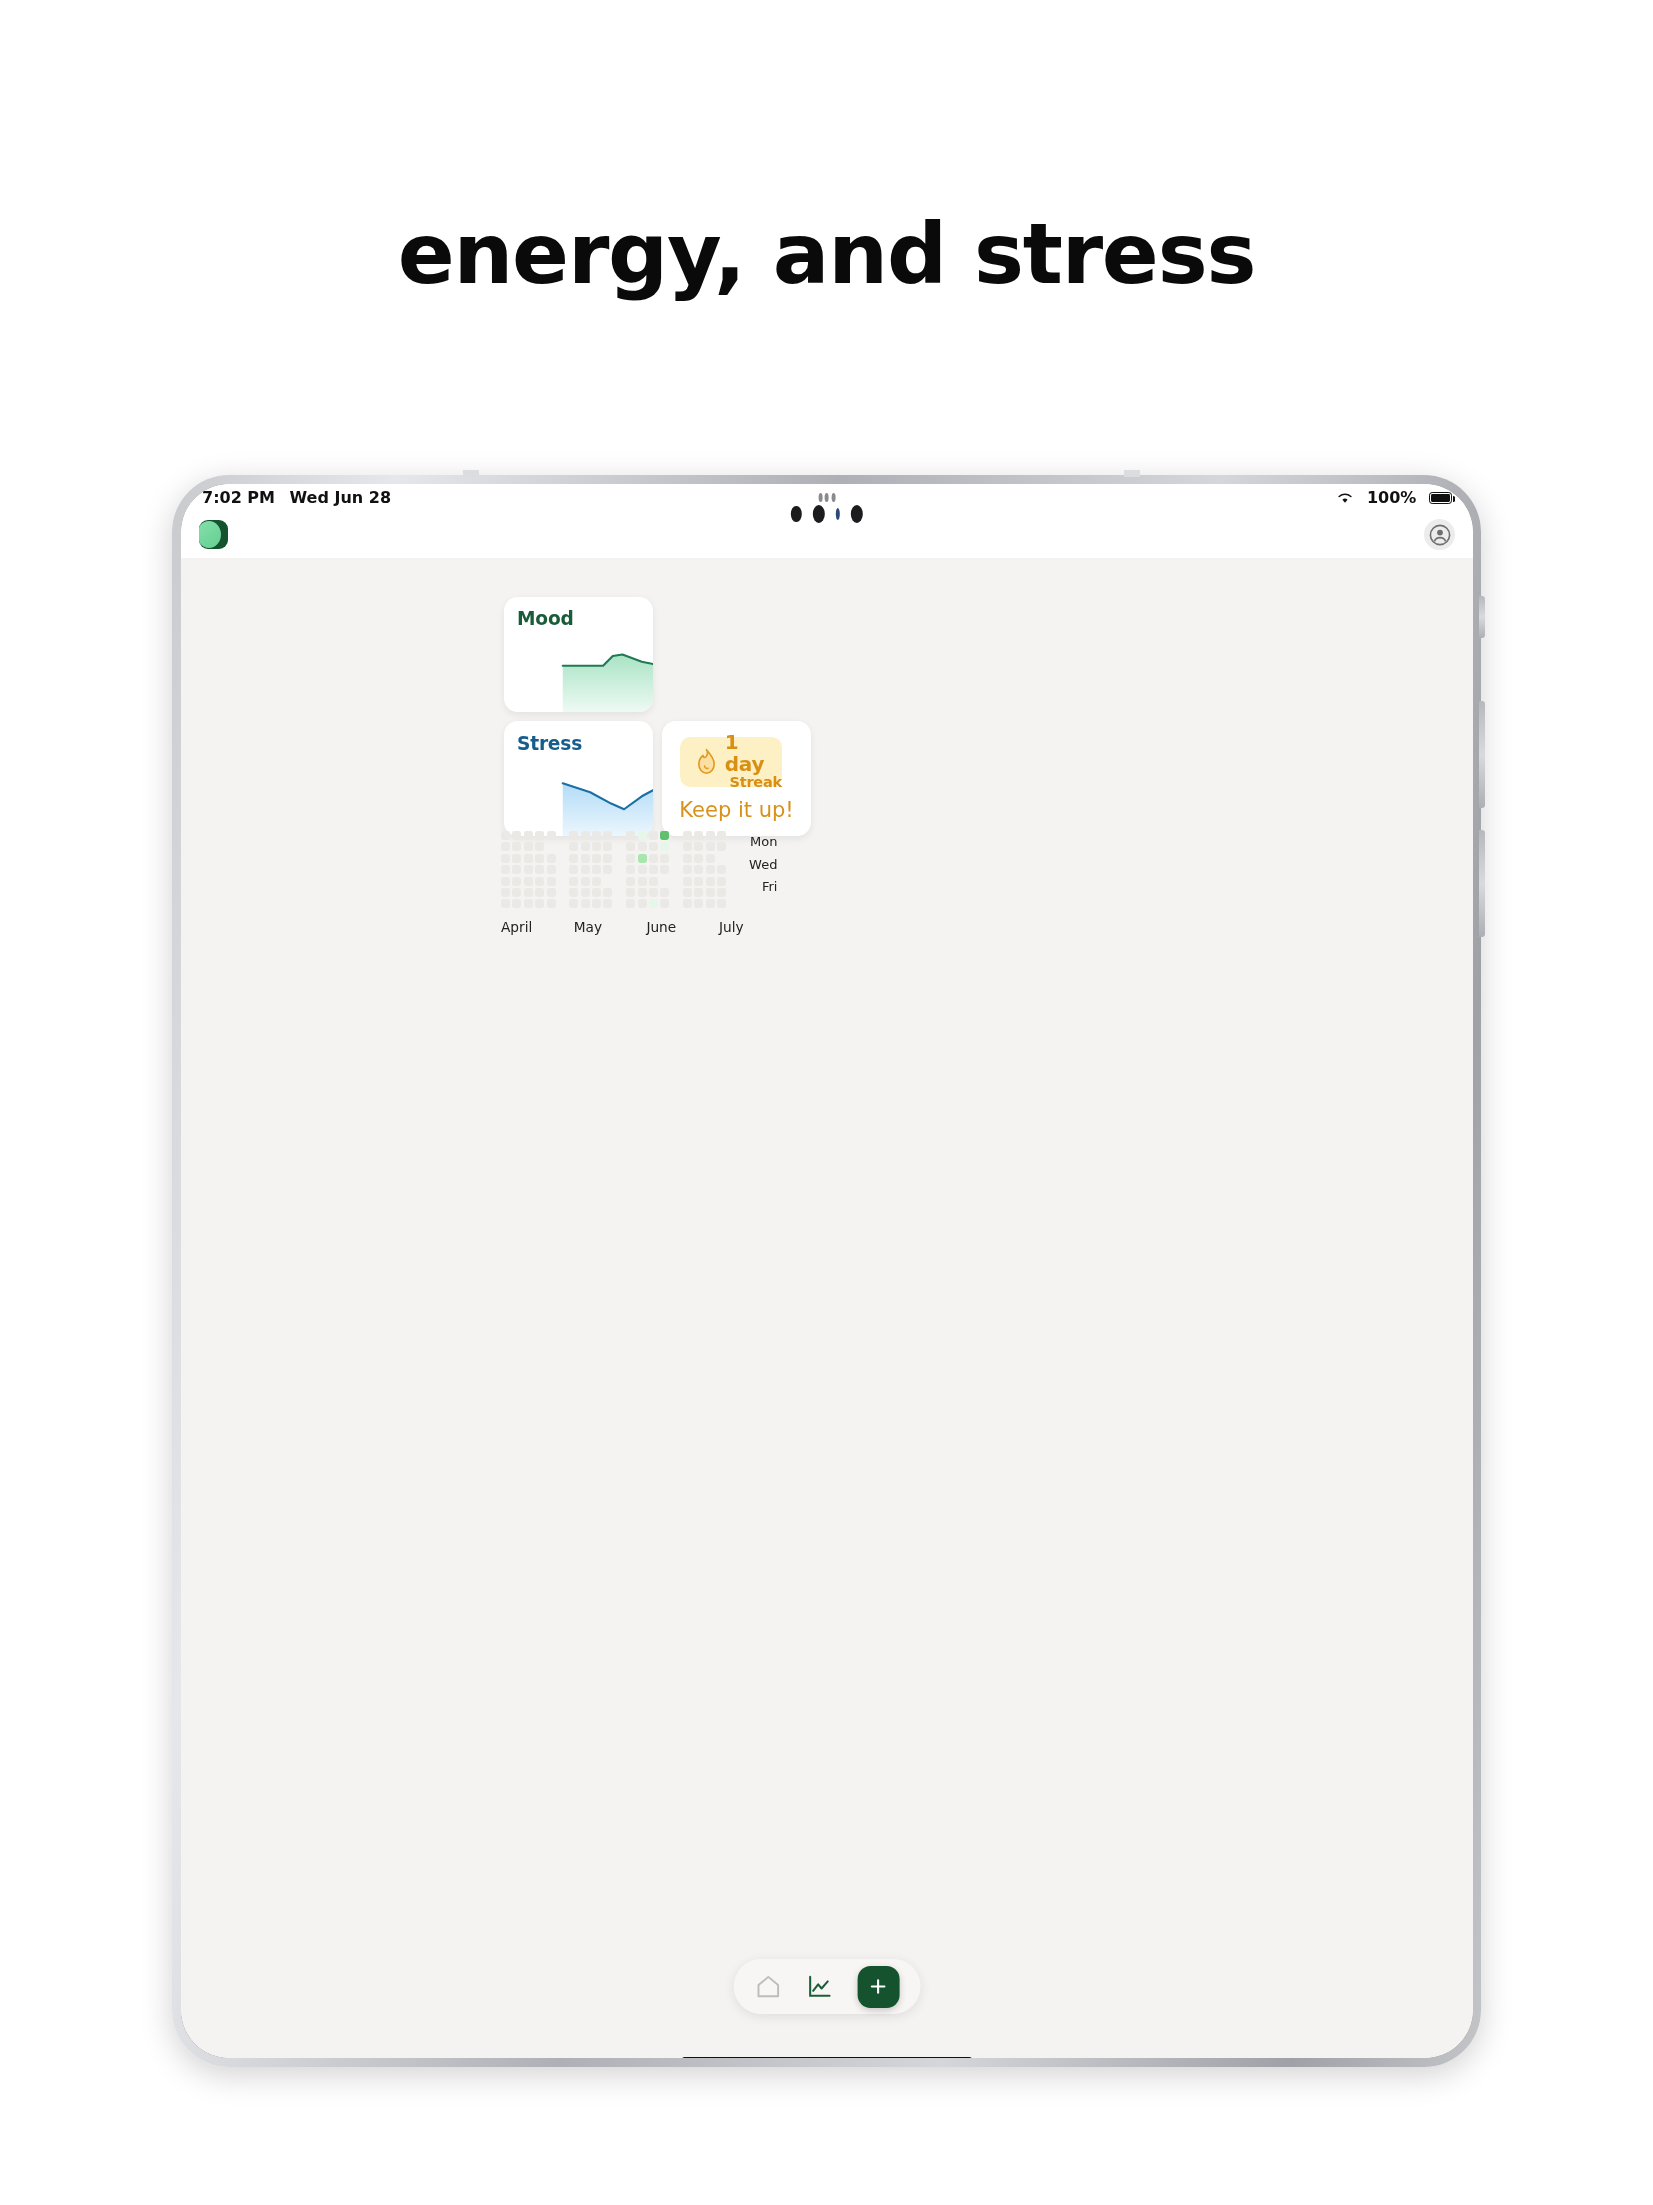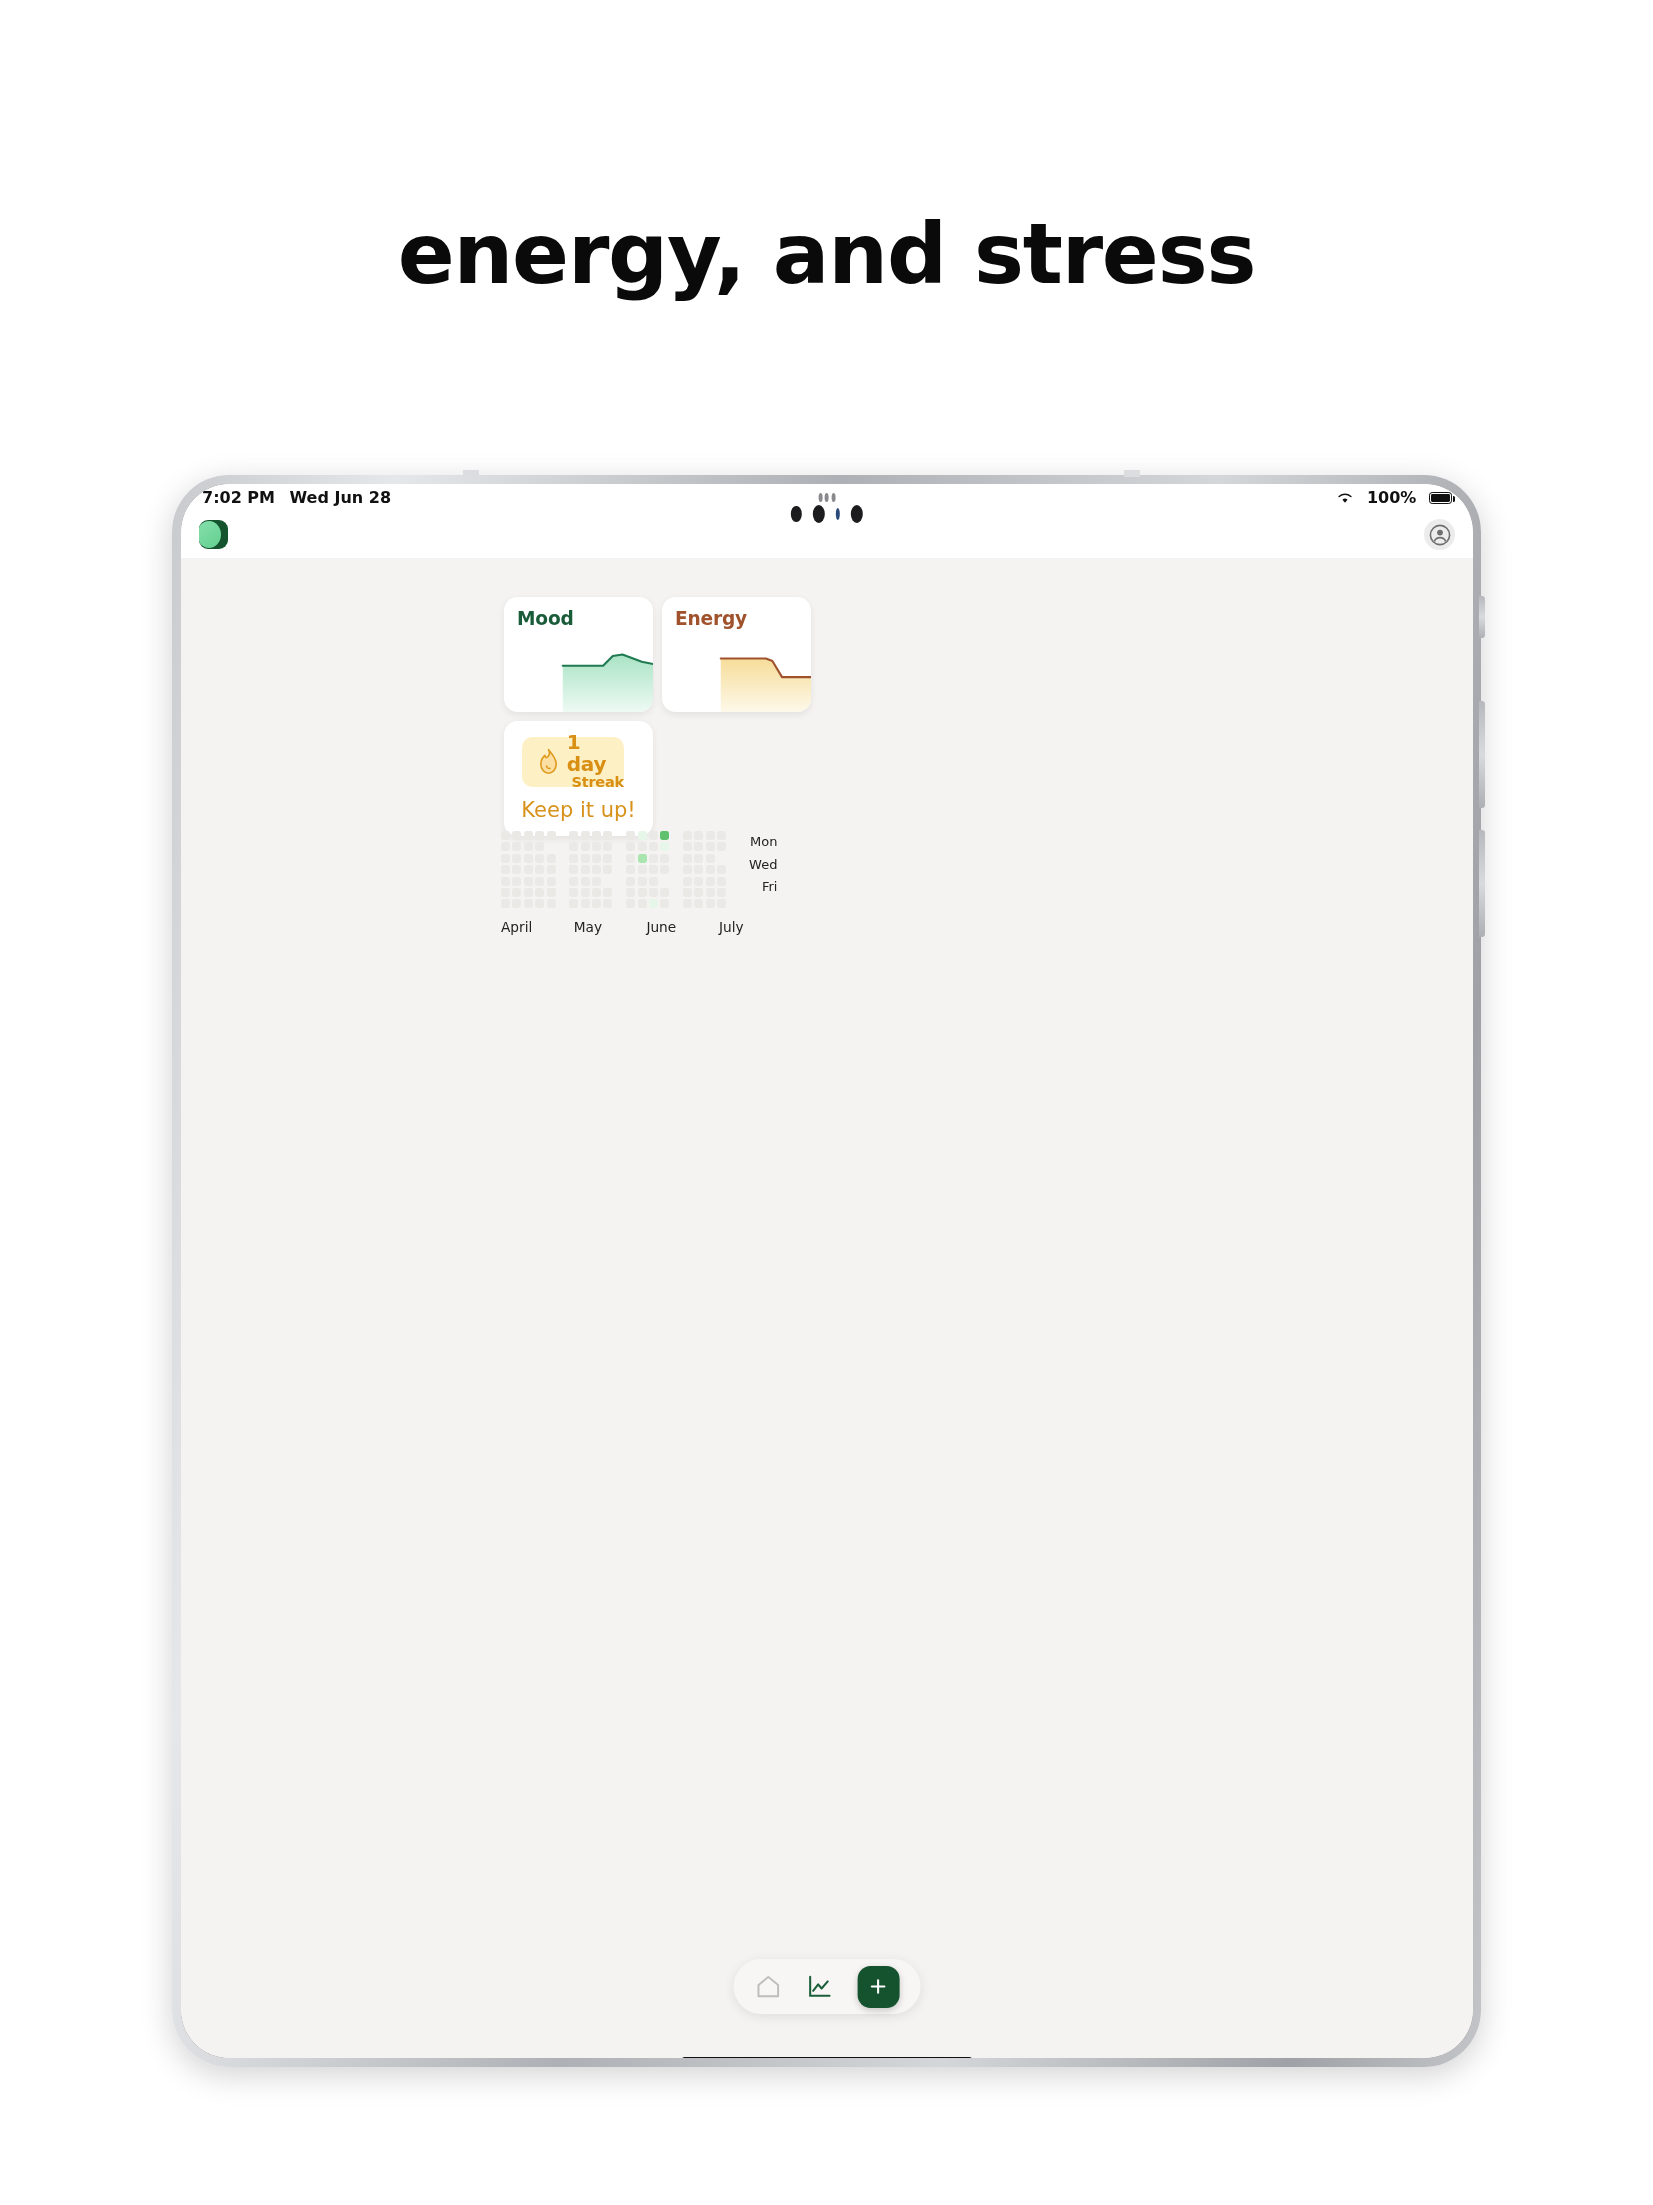--- a/index.html
+++ b/index.html
@@ -330,38 +330,38 @@
                   <linearGradient id="gMood" x1="0" y1="0" x2="0" y2="1">
                     <stop offset="0%" stop-color="#a9e3c4"></stop>
                     <stop offset="100%" stop-color="#eefaf4"></stop>
                   </linearGradient>
                 </defs>
                 <path d="M22 38 L60 38 L72 38 L84 26 L96 24 L120 33 L150 39 L150 95 L22 95 Z" fill="url(#gMood)"></path>
                 <path d="M22 38 L60 38 L72 38 L84 26 L96 24 L120 33 L150 39" fill="none" stroke="#1f7a52" stroke-width="2.6" stroke-linecap="round" stroke-linejoin="round"></path>
               </svg>
             </div>
 
-            <div class="card c-energy">
-              <div class="card-title">Energy</div>
+
+          </div>
+
+          <div class="card-row">
+
+            <div class="card c-stress">
+              <div class="card-title">Stress</div>
               <svg class="spark" viewBox="0 0 150 95" preserveAspectRatio="none">
                 <defs>
-                  <linearGradient id="gEnergy" x1="0" y1="0" x2="0" y2="1">
-                    <stop offset="0%" stop-color="#f6dd9a"></stop>
-                    <stop offset="100%" stop-color="#fdf8e9"></stop>
+                  <linearGradient id="gStress" x1="0" y1="0" x2="0" y2="1">
+                    <stop offset="0%" stop-color="#b2dcf7"></stop>
+                    <stop offset="100%" stop-color="#ecf6fd"></stop>
                   </linearGradient>
                 </defs>
-                <path d="M22 29 L78 29 L86 32 L98 52 L150 52 L150 95 L22 95 Z" fill="url(#gEnergy)"></path>
-                <path d="M22 29 L78 29 L86 32 L98 52 L150 52" fill="none" stroke="#a0522d" stroke-width="2.6" stroke-linecap="round" stroke-linejoin="round"></path>
+                <path d="M22 30 L56 41 L82 55 L98 62 L120 46 L150 30 L150 95 L22 95 Z" fill="url(#gStress)"></path>
+                <path d="M22 30 L56 41 L82 55 L98 62 L120 46 L150 30" fill="none" stroke="#1a6fa3" stroke-width="2.6" stroke-linecap="round" stroke-linejoin="round"></path>
               </svg>
             </div>
-
-          </div>
-
-          <div class="card-row">
-
 
             <div class="card c-streak">
               <div class="streak-badge">
                 <svg class="flame" viewBox="0 0 24 28">
                   <path d="M12 1.5 c2.3 4.2 .6 6.1 -.6 7.3 -1.5 1.5 -3.1 .6 -3.1 -1.4 C5.6 9.8 4 13 4 16.4 4 21.7 7.6 26 12 26 s8 -4.3 8 -9.6 c0 -5 -3.2 -9.6 -8 -14.9 Z" fill="#fbdfa3" stroke="#e09a1e" stroke-width="1.7" stroke-linejoin="round"></path>
                   <path d="M10 18.6 c.4 2 2 2.9 3.6 2.3" fill="none" stroke="#e09a1e" stroke-width="1.6" stroke-linecap="round"></path>
                 </svg>
                 <div class="streak-txt">
                   <div class="streak-num">1 day</div>
                   <div class="streak-lbl">Streak</div>

